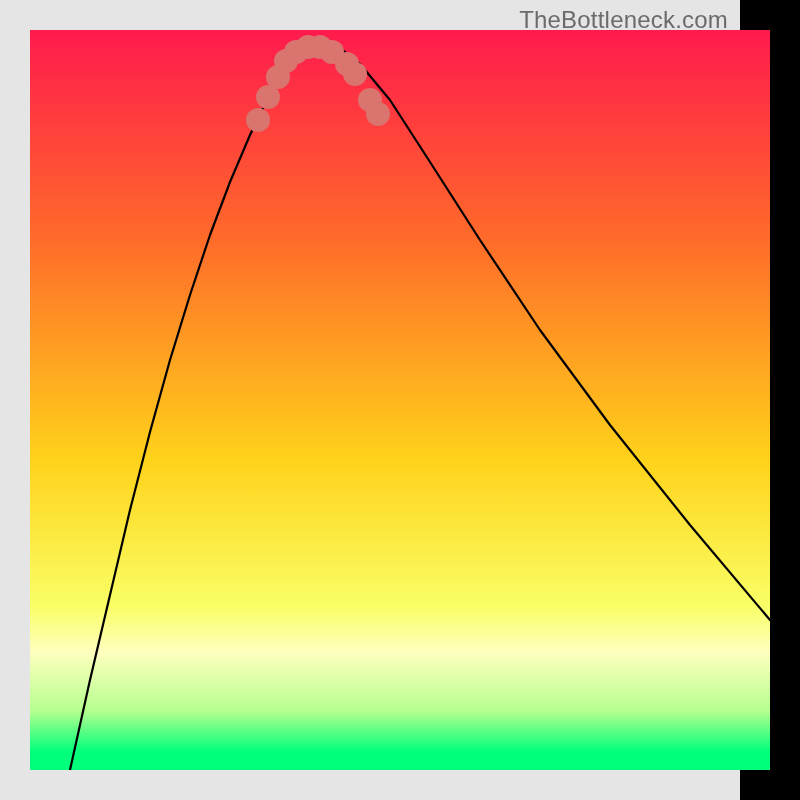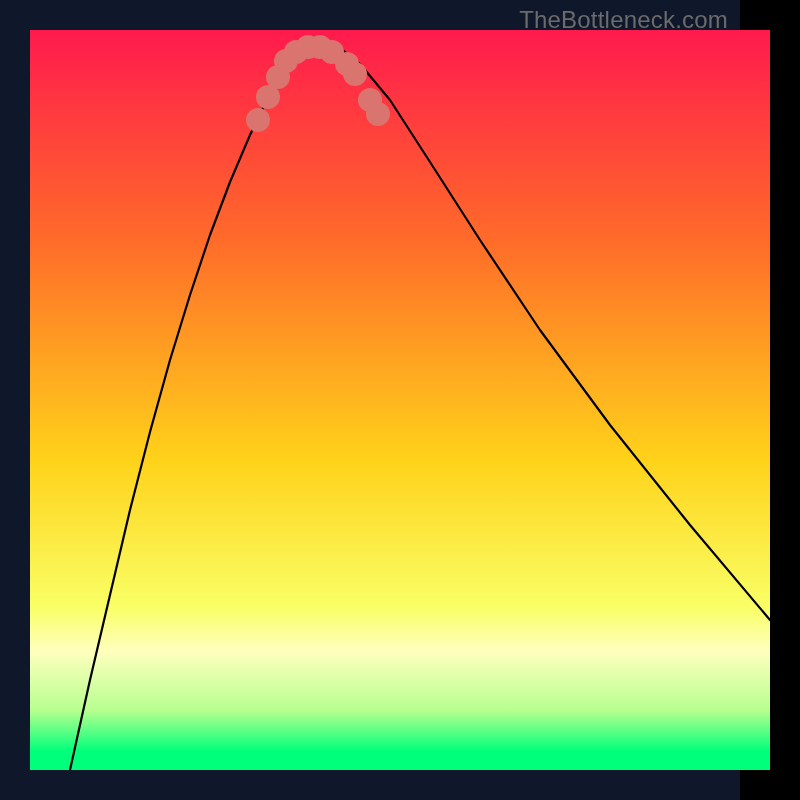--- a/index.html
+++ b/index.html
@@ -8,21 +8,21 @@
     width: 800px;
     height: 800px;
     background: #000;
     overflow: hidden;
     font-family: Arial, Helvetica, sans-serif;
   }
   .frame {
     position: relative;
     width: 740px;
     height: 800px;
-    background: #0f172a;
+    background: #e5e5e5;
   }
   .plot-area {
     position: absolute;
     left: 30px;
     top: 30px;
     width: 740px;
     height: 740px;
     overflow: hidden;
   }
   .watermark {

